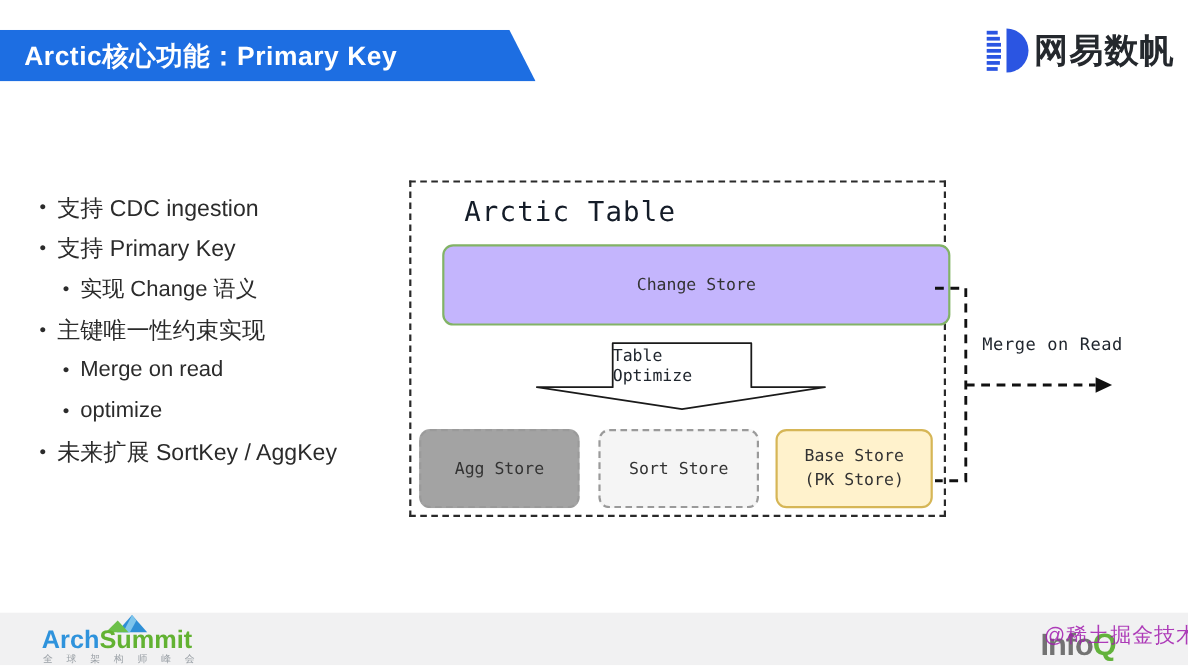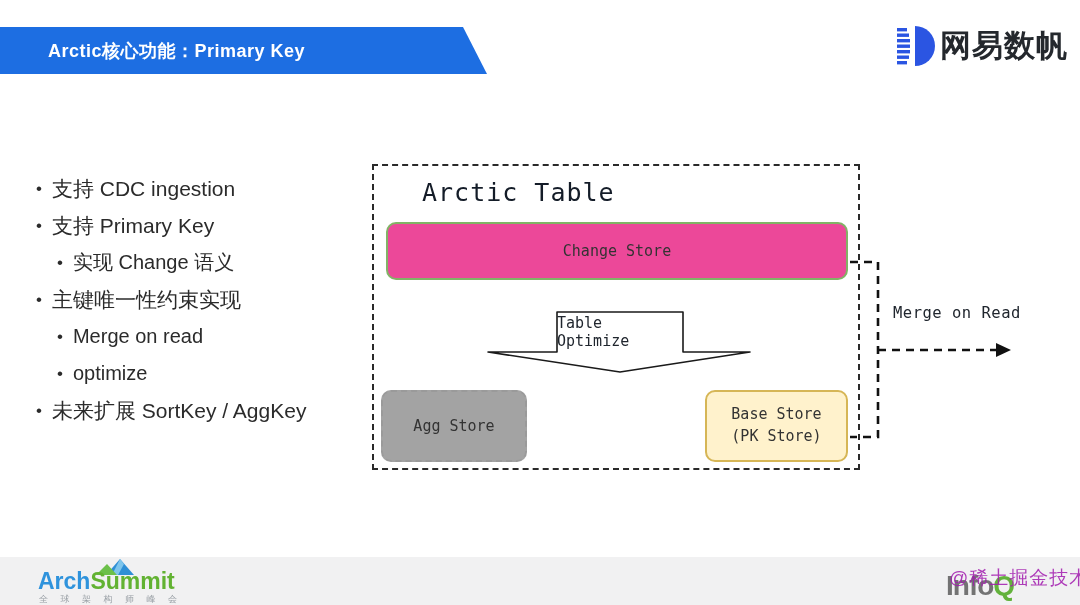--- a/index.html
+++ b/index.html
@@ -2,41 +2,41 @@
 <html><head>
 <meta charset="utf-8">
 <style>
   html,body{margin:0;padding:0;background:#fff;}
   .slide{position:relative;width:1080px;height:605px;background:#ffffff;overflow:hidden;
          font-family:"Liberation Sans","DejaVu Sans",sans-serif;}
 
   
   .banner{position:absolute;left:0;top:27px;width:500px;height:47px;background:#1d6ee2;
           clip-path:polygon(0 0,463px 0,487px 100%,0 100%);display:flex;align-items:center;}
-  .banner span{color:#ffffff;font-size:18px;font-weight:bold;padding-left:48px;letter-spacing:.5px;}
+  .banner span{color:#ffffff;font-size:24px;font-weight:bold;padding-left:22px;letter-spacing:.5px;}
 
   
   .nlogo{position:absolute;left:896px;top:24px;display:flex;align-items:center;gap:0;}
   .nlogo svg{display:block;}
   .nlogo .ntext{font-size:31px;font-weight:bold;color:#24282d;letter-spacing:1px;}
 
   
   .bullets{position:absolute;left:36px;top:170px;list-style:none;margin:0;padding:0;color:#2b2b2b;}
   .bullets li{height:37px;display:flex;align-items:center;}
   .bullets li.lv1{font-size:21px;}
   .bullets li.lv2{font-size:20px;padding-left:21px;}
   .bullets li::before{content:"•";margin-right:10px;font-size:17px;color:#2b2b2b;}
 
   
   .mono{font-family:"DejaVu Sans Mono","Liberation Mono",monospace;}
   .arctic{position:absolute;left:372px;top:164px;width:488px;height:306px;border:2px dashed #2a2a2a;box-sizing:border-box;}
   .arctic-title{position:absolute;left:422px;top:178px;font-size:25px;font-weight:500;color:#141c28;letter-spacing:1px;}
   .dbox{position:absolute;box-sizing:border-box;display:flex;align-items:center;justify-content:center;
         text-align:center;font-size:15px;color:#333;border-radius:10px;}
-  .change{left:386px;top:222px;width:462px;height:58px;background:#ec4899;border:2px solid #82b366;}
+  .change{left:402px;top:222px;width:462px;height:74px;background:#c4b5fd;border:2px solid #82b366;}
   .agg{left:381px;top:390px;width:146px;height:72px;background:#a3a3a3;border:2px dashed #9a9a9a;}
   .sort{left:544px;top:390px;width:146px;height:72px;background:#f5f5f5;border:2px dashed #9a9a9a;}
   .base{left:705px;top:390px;width:143px;height:72px;background:#fff2cc;border:2px solid #d6b656;
         flex-direction:column;line-height:1.45;justify-content:center;}
   .overlay{position:absolute;left:0;top:0;width:1080px;height:605px;pointer-events:none;}
   .topt{position:absolute;left:557px;top:312px;width:126px;height:40px;display:flex;align-items:center;
         justify-content:center;font-size:15px;color:#20262e;}
   .merge-label{position:absolute;left:893px;top:304px;font-size:15.5px;color:#20262e;letter-spacing:.5px;}
 
   
@@ -104,20 +104,23 @@
     <path d="M878 350 H996" fill="none" stroke="#111" stroke-width="2.6" stroke-dasharray="8 6"></path>
     <polygon points="996,343 1011,350 996,357" fill="#111"></polygon>
   </svg>
 
   <div class="topt mono">Table Optimize</div>
   <div class="merge-label mono">Merge on Read</div>
 
   <div class="dbox mono agg">
     <span>Agg Store</span>
   </div>
+  <div class="dbox mono sort">
+    <span>Sort Store</span>
+  </div>
   <div class="dbox mono base">
     <span>Base Store</span>
     <span>(PK Store)</span>
   </div>
 
   <div class="footer"></div>
 
   <div class="archsummit">
     <svg class="mountain" width="38" height="17" viewBox="0 0 38 17">
       <polygon points="10,17 24,1 38,17" fill="#2f8fd6"></polygon>

